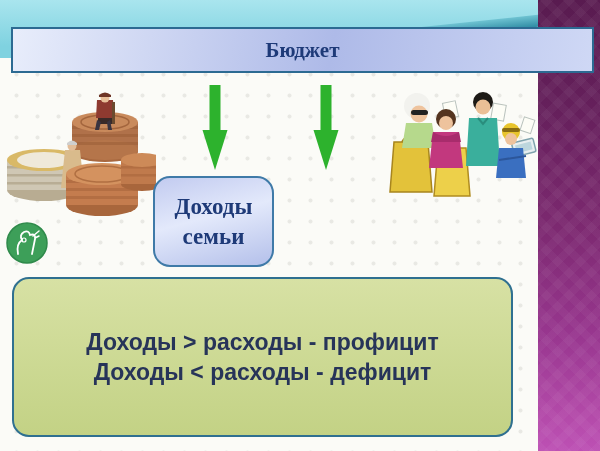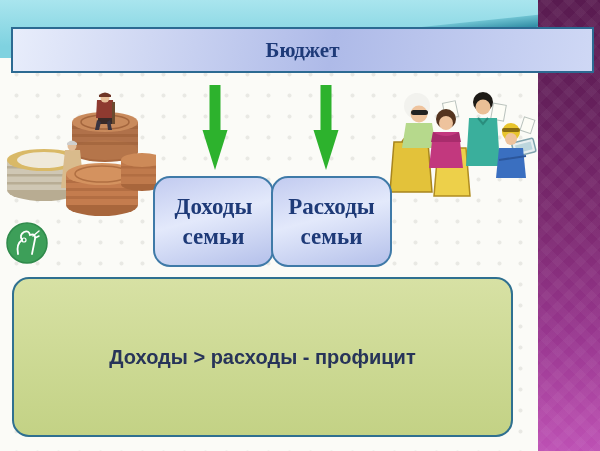--- a/index.html
+++ b/index.html
@@ -69,21 +69,21 @@
   .flow-expense{left:271px;}
   
   .rules-box{
     position:absolute; left:12px; top:277px; width:501px; height:160px; box-sizing:border-box;
     border:2px solid #2f7090; border-radius:17px;
     background:linear-gradient(180deg,#d7e1a4 0%,#c3d285 100%);
     display:flex; flex-direction:column; align-items:center; justify-content:center;
   }
   .rule-line{
     font-family:"Liberation Sans", sans-serif; font-weight:bold;
-    font-size:20px; line-height:30px; color:#273459; white-space:nowrap;
+    font-size:23px; line-height:30px; color:#273459; white-space:nowrap;
   }
   
   .img-coins{position:absolute; left:2px; top:92px; width:154px; height:126px;}
   .img-family{position:absolute; left:386px; top:90px; width:154px; height:115px;}
   .img-logo{position:absolute; left:6px; top:222px; width:42px; height:42px;}
 </style>
 </head>
 <body>
 
 <div class="slide">
@@ -217,19 +217,19 @@
   </svg>
 
   <svg class="arrow arrow-1" viewBox="0 0 26 86">
     <path d="M7.5,0 h11 v45 h7 L13,85 L0.5,45 h7 Z" fill="#2db22d"></path>
   </svg>
   <svg class="arrow arrow-2" viewBox="0 0 26 86">
     <path d="M7.5,0 h11 v45 h7 L13,85 L0.5,45 h7 Z" fill="#2db22d"></path>
   </svg>
 
   <div class="flow-box flow-income">Доходы семьи</div>
-  <div class="flow-box flow-expense">Расходы семьи</div>
 
   <div class="rules-box">
     <div class="rule-line">Доходы &gt; расходы - профицит</div>
+    <div class="rule-line">Доходы &lt; расходы - дефицит</div>
   </div>
 
 </div>
 
 </body></html>

